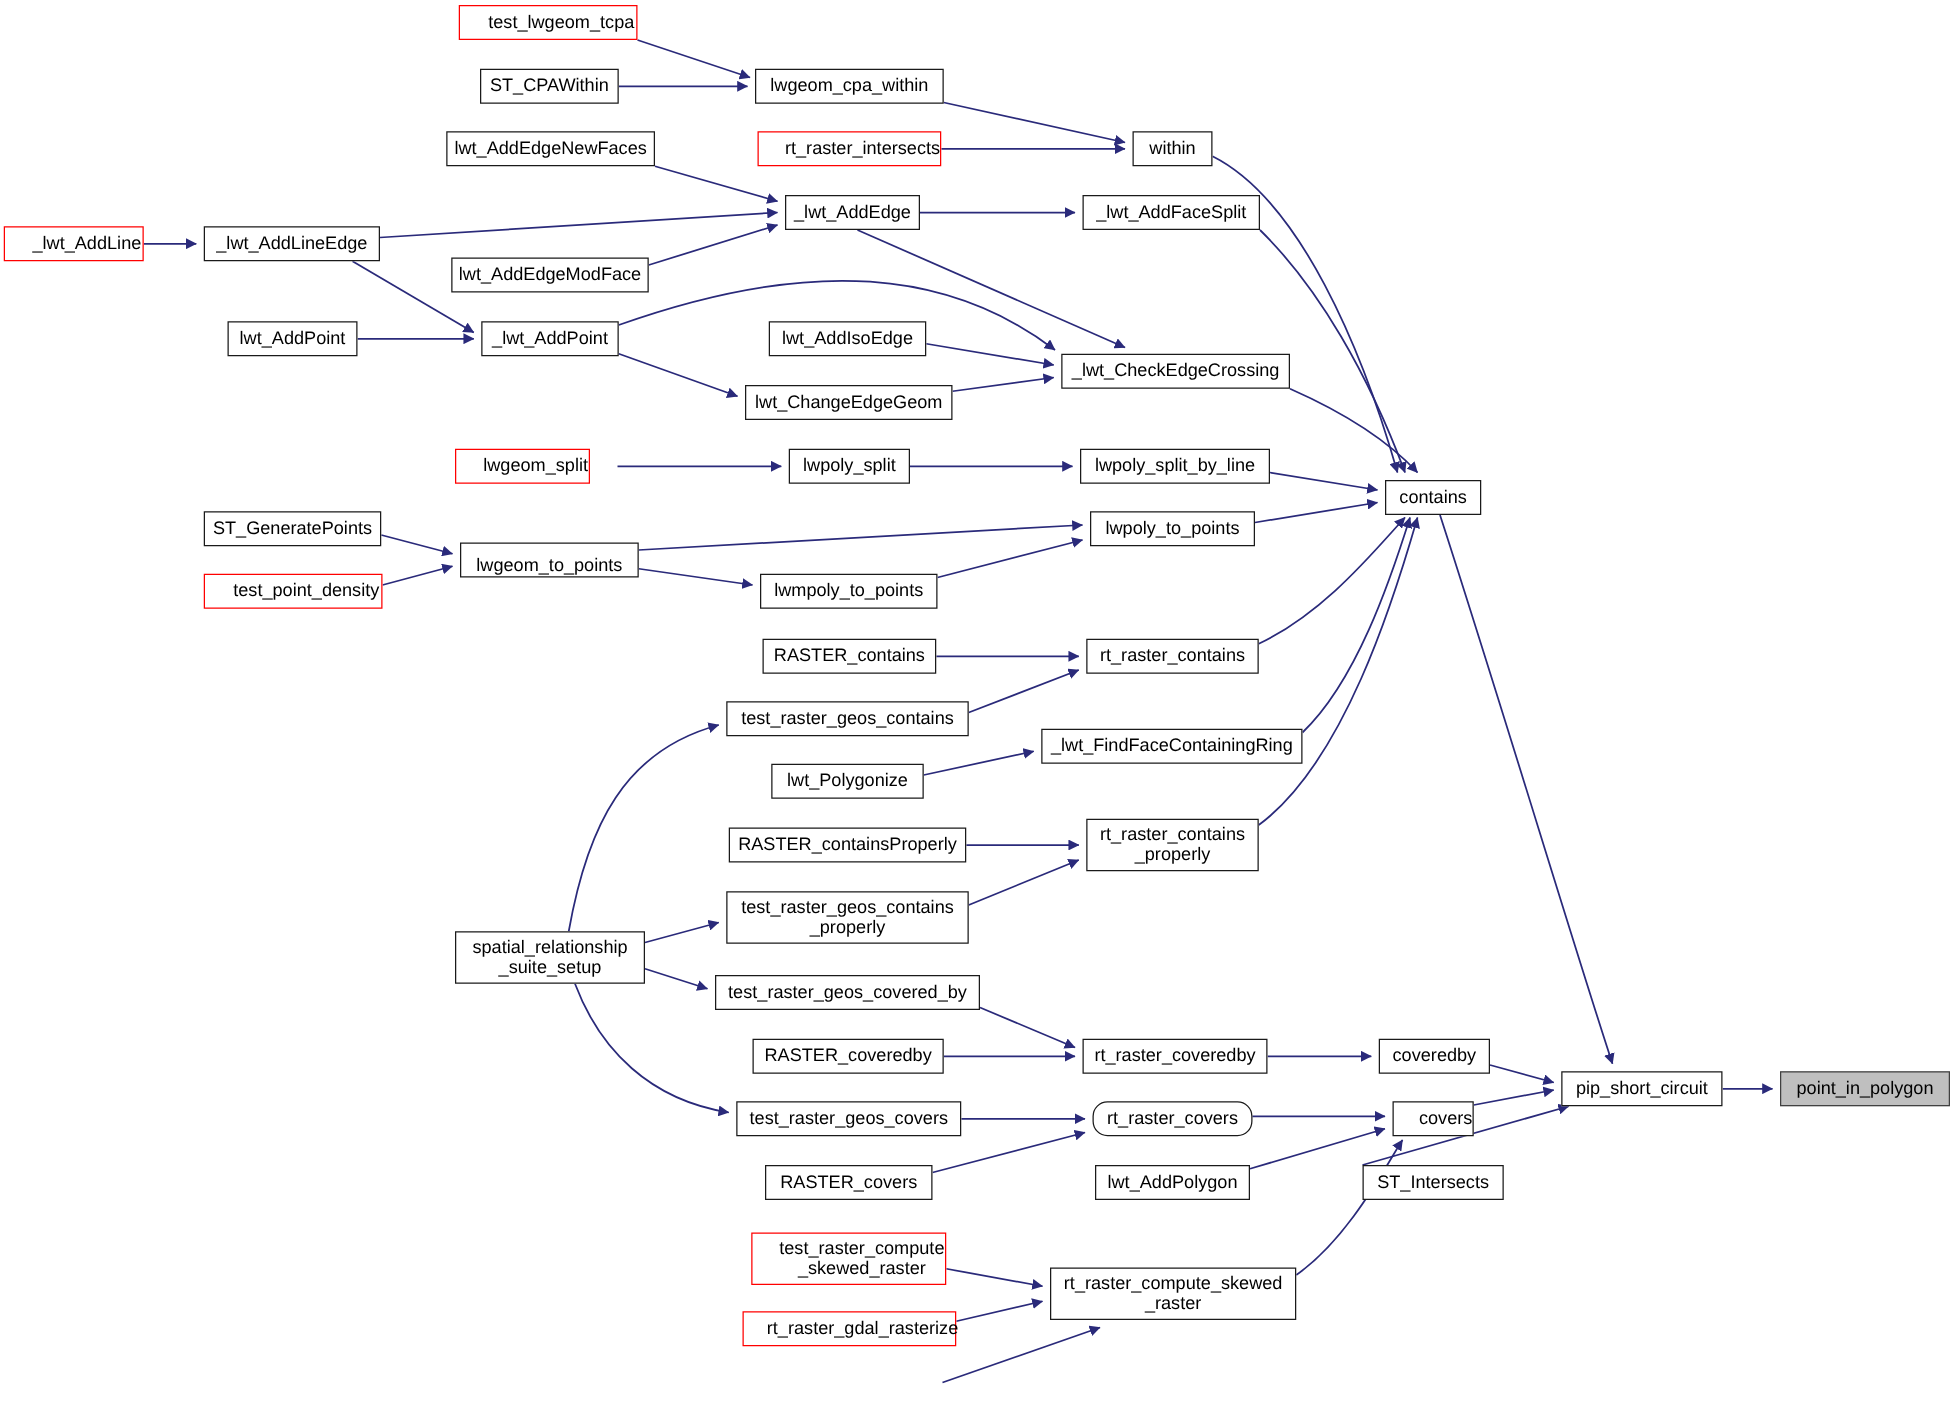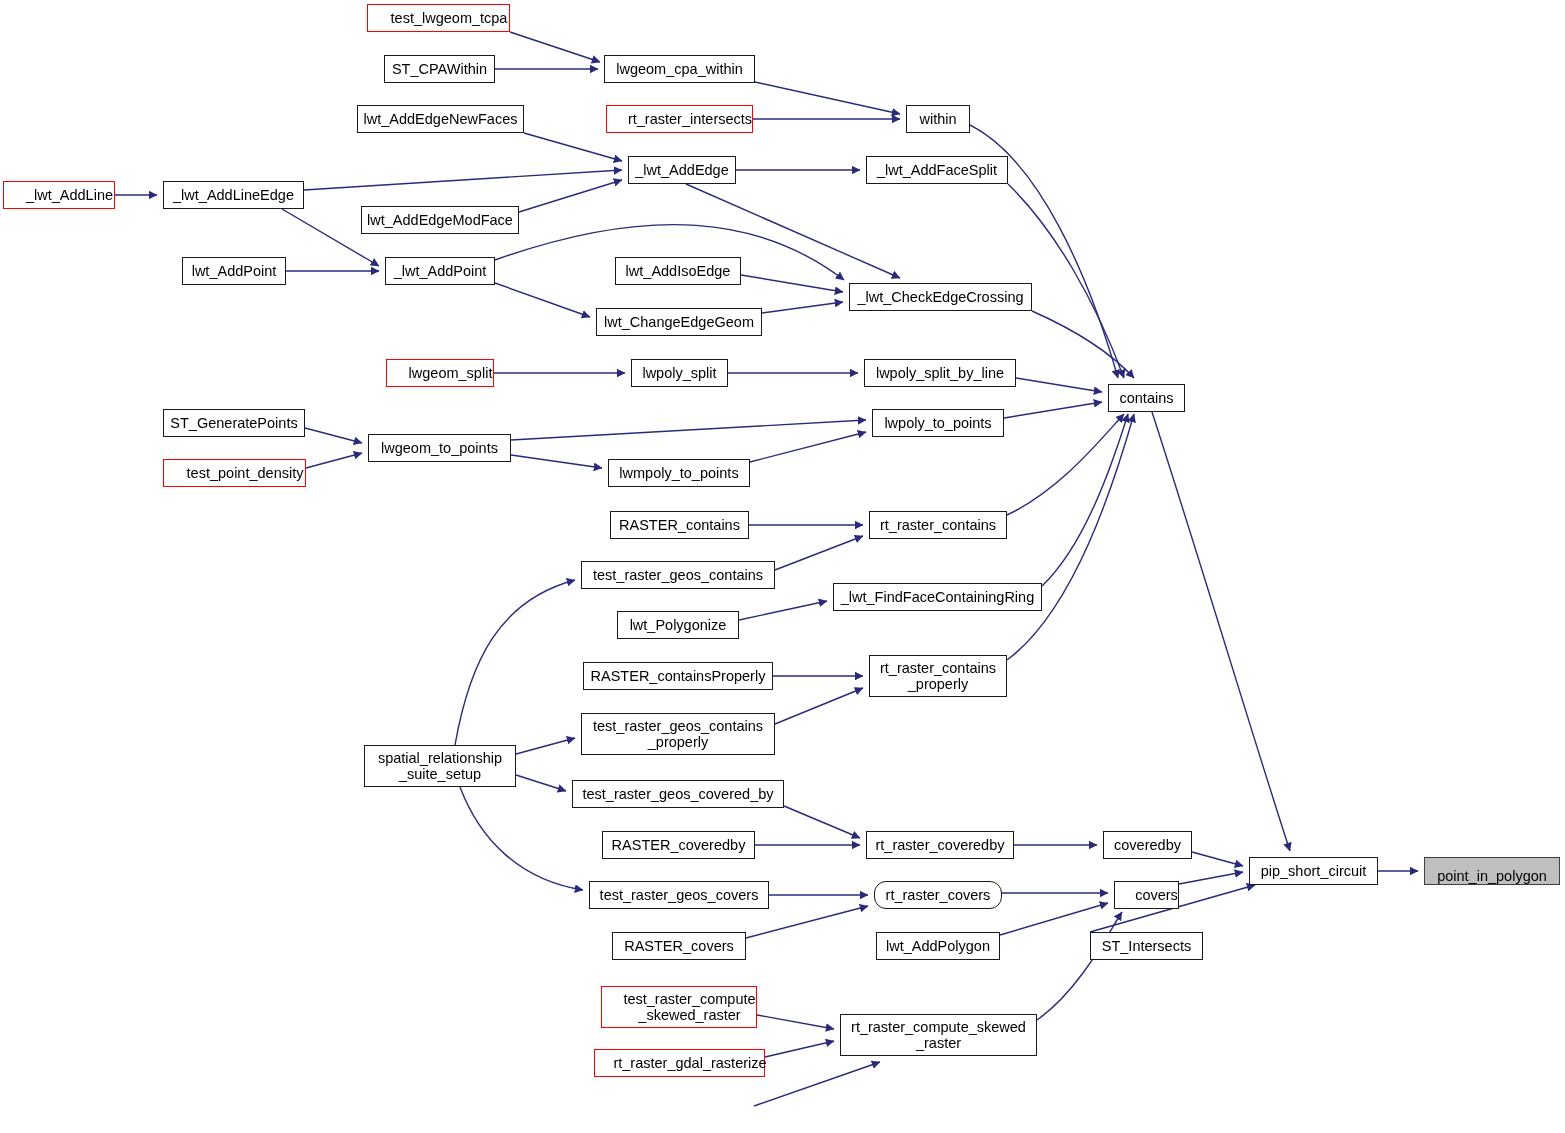--- a/index.html
+++ b/index.html
@@ -92,47 +92,47 @@
       <div class="node red" style="left: 3px; top: 181px; width: 112px; height: 28px;"><span class="lbl">_lwt_AddLine</span></div>
       <div class="node" style="left: 163px; top: 181px; width: 141px; height: 28px;"><span class="lbl">_lwt_AddLineEdge</span></div>
       <div class="node" style="left: 628px; top: 156px; width: 108px; height: 28px;"><span class="lbl">_lwt_AddEdge</span></div>
       <div class="node" style="left: 866px; top: 156px; width: 142px; height: 28px;"><span class="lbl">_lwt_AddFaceSplit</span></div>
       <div class="node" style="left: 361px; top: 206px; width: 158px; height: 28px;"><span class="lbl">lwt_AddEdgeModFace</span></div>
       <div class="node" style="left: 182px; top: 257px; width: 104px; height: 28px;"><span class="lbl">lwt_AddPoint</span></div>
       <div class="node" style="left: 385px; top: 257px; width: 110px; height: 28px;"><span class="lbl">_lwt_AddPoint</span></div>
       <div class="node" style="left: 615px; top: 257px; width: 126px; height: 28px;"><span class="lbl">lwt_AddIsoEdge</span></div>
       <div class="node" style="left: 849px; top: 283px; width: 183px; height: 28px;"><span class="lbl">_lwt_CheckEdgeCrossing</span></div>
       <div class="node" style="left: 596px; top: 308px; width: 166px; height: 28px;"><span class="lbl">lwt_ChangeEdgeGeom</span></div>
-      <div class="node red" style="left: 386px; top: 359px; width: 108px; height: 28px;"><span class="lbl">lwgeom_split</span></div>
+      <div class="node red" style="left: 364px; top: 359px; width: 108px; height: 28px;"><span class="lbl">lwgeom_split</span></div>
       <div class="node" style="left: 631px; top: 359px; width: 97px; height: 28px;"><span class="lbl">lwpoly_split</span></div>
       <div class="node" style="left: 864px; top: 359px; width: 152px; height: 28px;"><span class="lbl">lwpoly_split_by_line</span></div>
       <div class="node" style="left: 1108px; top: 384px; width: 77px; height: 28px;"><span class="lbl">contains</span></div>
       <div class="node" style="left: 163px; top: 409px; width: 142px; height: 28px;"><span class="lbl">ST_GeneratePoints</span></div>
       <div class="node" style="left: 872px; top: 409px; width: 132px; height: 28px;"><span class="lbl">lwpoly_to_points</span></div>
-      <div class="node" style="left: 368px; top: 434px; width: 143px; height: 28px;"><span class="lbl">lwgeom_to_points</span></div>
+      <div class="node" style="left: 368px; top: 434px; width: 143px; height: 28px; align-items: flex-end;"><span class="lbl">lwgeom_to_points</span></div>
       <div class="node red" style="left: 163px; top: 459px; width: 143px; height: 28px;"><span class="lbl">test_point_density</span></div>
       <div class="node" style="left: 608px; top: 459px; width: 142px; height: 28px;"><span class="lbl">lwmpoly_to_points</span></div>
       <div class="node" style="left: 610px; top: 511px; width: 139px; height: 28px;"><span class="lbl">RASTER_contains</span></div>
       <div class="node" style="left: 869px; top: 511px; width: 138px; height: 28px;"><span class="lbl">rt_raster_contains</span></div>
       <div class="node" style="left: 581px; top: 561px; width: 194px; height: 28px;"><span class="lbl">test_raster_geos_contains</span></div>
       <div class="node" style="left: 833px; top: 583px; width: 209px; height: 28px;"><span class="lbl">_lwt_FindFaceContainingRing</span></div>
       <div class="node" style="left: 617px; top: 611px; width: 122px; height: 28px;"><span class="lbl">lwt_Polygonize</span></div>
       <div class="node" style="left: 583px; top: 662px; width: 190px; height: 28px;"><span class="lbl">RASTER_containsProperly</span></div>
       <div class="node" style="left: 869px; top: 655px; width: 138px; height: 42px;"><span class="lbl">rt_raster_contains
 _properly</span></div>
       <div class="node" style="left: 581px; top: 713px; width: 194px; height: 42px;"><span class="lbl">test_raster_geos_contains
 _properly</span></div>
       <div class="node" style="left: 364px; top: 745px; width: 152px; height: 42px;"><span class="lbl">spatial_relationship
 _suite_setup</span></div>
       <div class="node" style="left: 572px; top: 780px; width: 212px; height: 28px;"><span class="lbl">test_raster_geos_covered_by</span></div>
       <div class="node" style="left: 602px; top: 831px; width: 153px; height: 28px;"><span class="lbl">RASTER_coveredby</span></div>
       <div class="node" style="left: 866px; top: 831px; width: 148px; height: 28px;"><span class="lbl">rt_raster_coveredby</span></div>
       <div class="node" style="left: 1103px; top: 831px; width: 89px; height: 28px;"><span class="lbl">coveredby</span></div>
       <div class="node" style="left: 1249px; top: 857px; width: 129px; height: 28px;"><span class="lbl">pip_short_circuit</span></div>
-      <div class="node hl" style="left: 1424px; top: 857px; width: 136px; height: 28px; align-items: flex-end;"><span class="lbl">point_in_polygon</span></div>
+      <div class="node hl" style="left: 1424px; top: 857px; width: 136px; height: 28px;"><span class="lbl">point_in_polygon</span></div>
       <div class="node" style="left: 589px; top: 881px; width: 180px; height: 28px;"><span class="lbl">test_raster_geos_covers</span></div>
       <div class="node" style="left: 874px; top: 881px; width: 128px; height: 28px; border-radius: 12px;"><span class="lbl">rt_raster_covers</span></div>
       <div class="node" style="left: 1114px; top: 881px; width: 65px; height: 28px; padding-left: 20px;"><span class="lbl">covers</span></div>
       <div class="node" style="left: 612px; top: 932px; width: 134px; height: 28px;"><span class="lbl">RASTER_covers</span></div>
       <div class="node" style="left: 876px; top: 932px; width: 124px; height: 28px;"><span class="lbl">lwt_AddPolygon</span></div>
       <div class="node" style="left: 1090px; top: 932px; width: 113px; height: 28px;"><span class="lbl">ST_Intersects</span></div>
       <div class="node red" style="left: 601px; top: 986px; width: 156px; height: 42px;"><span class="lbl">test_raster_compute
 _skewed_raster</span></div>
       <div class="node" style="left: 840px; top: 1014px; width: 197px; height: 42px;"><span class="lbl">rt_raster_compute_skewed
 _raster</span></div>

